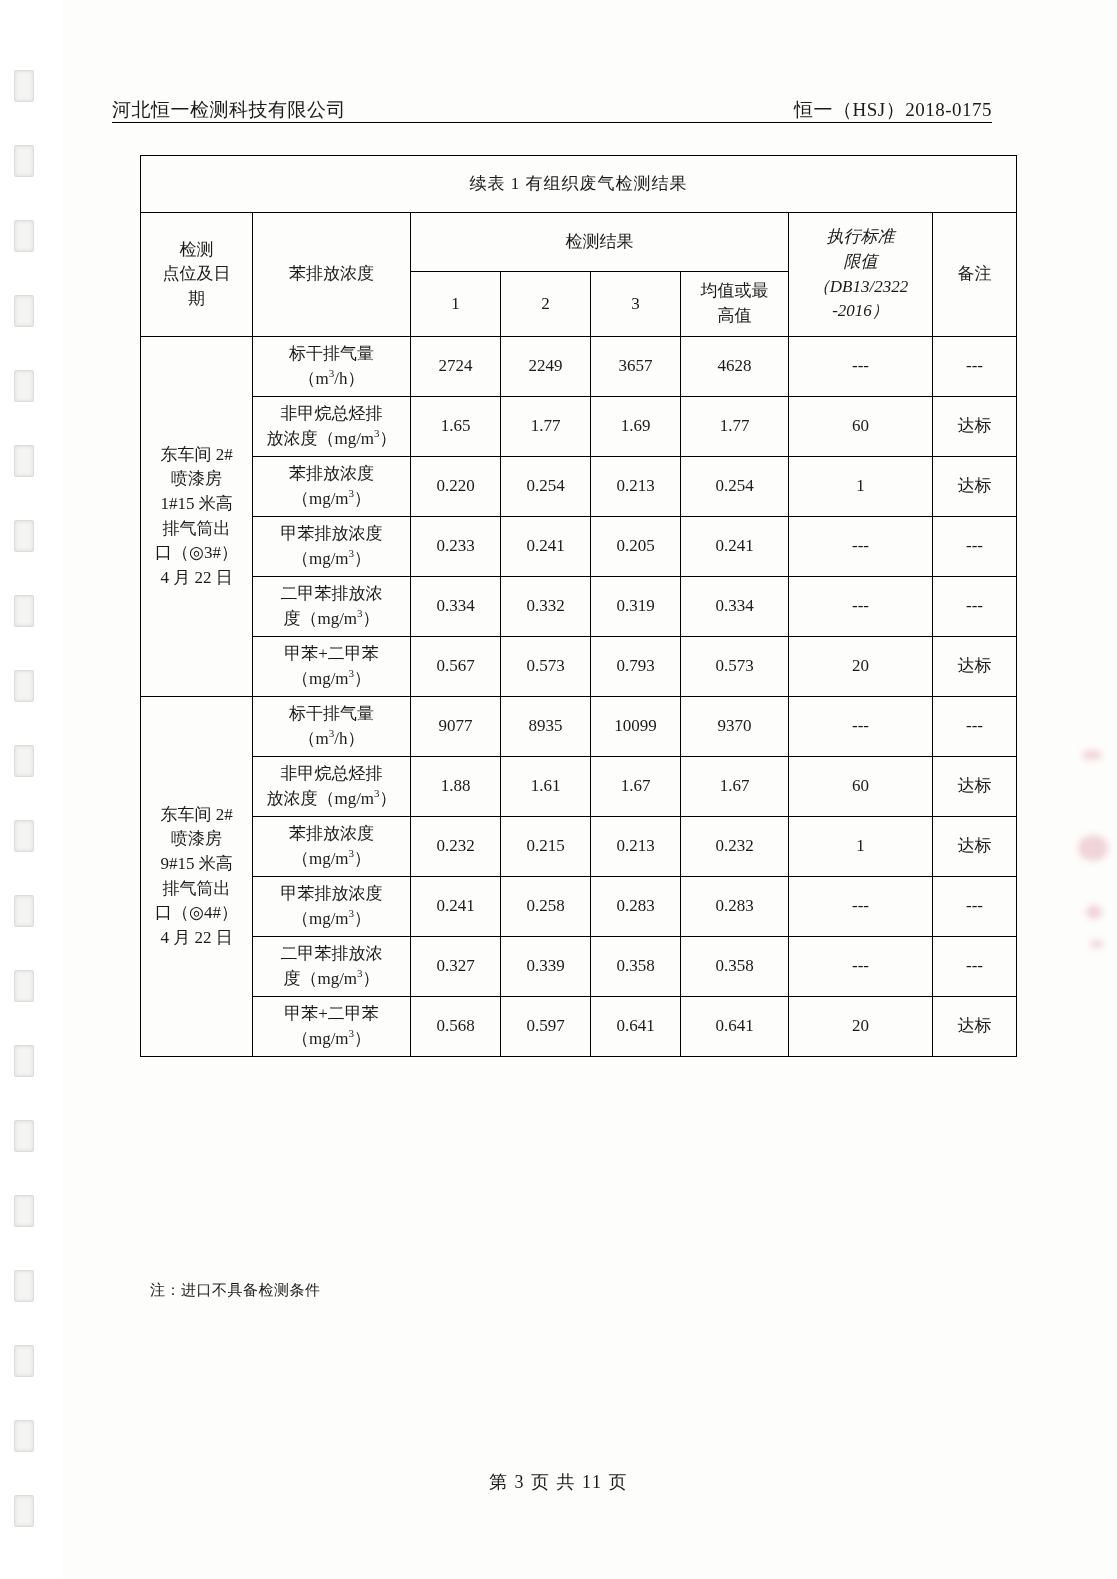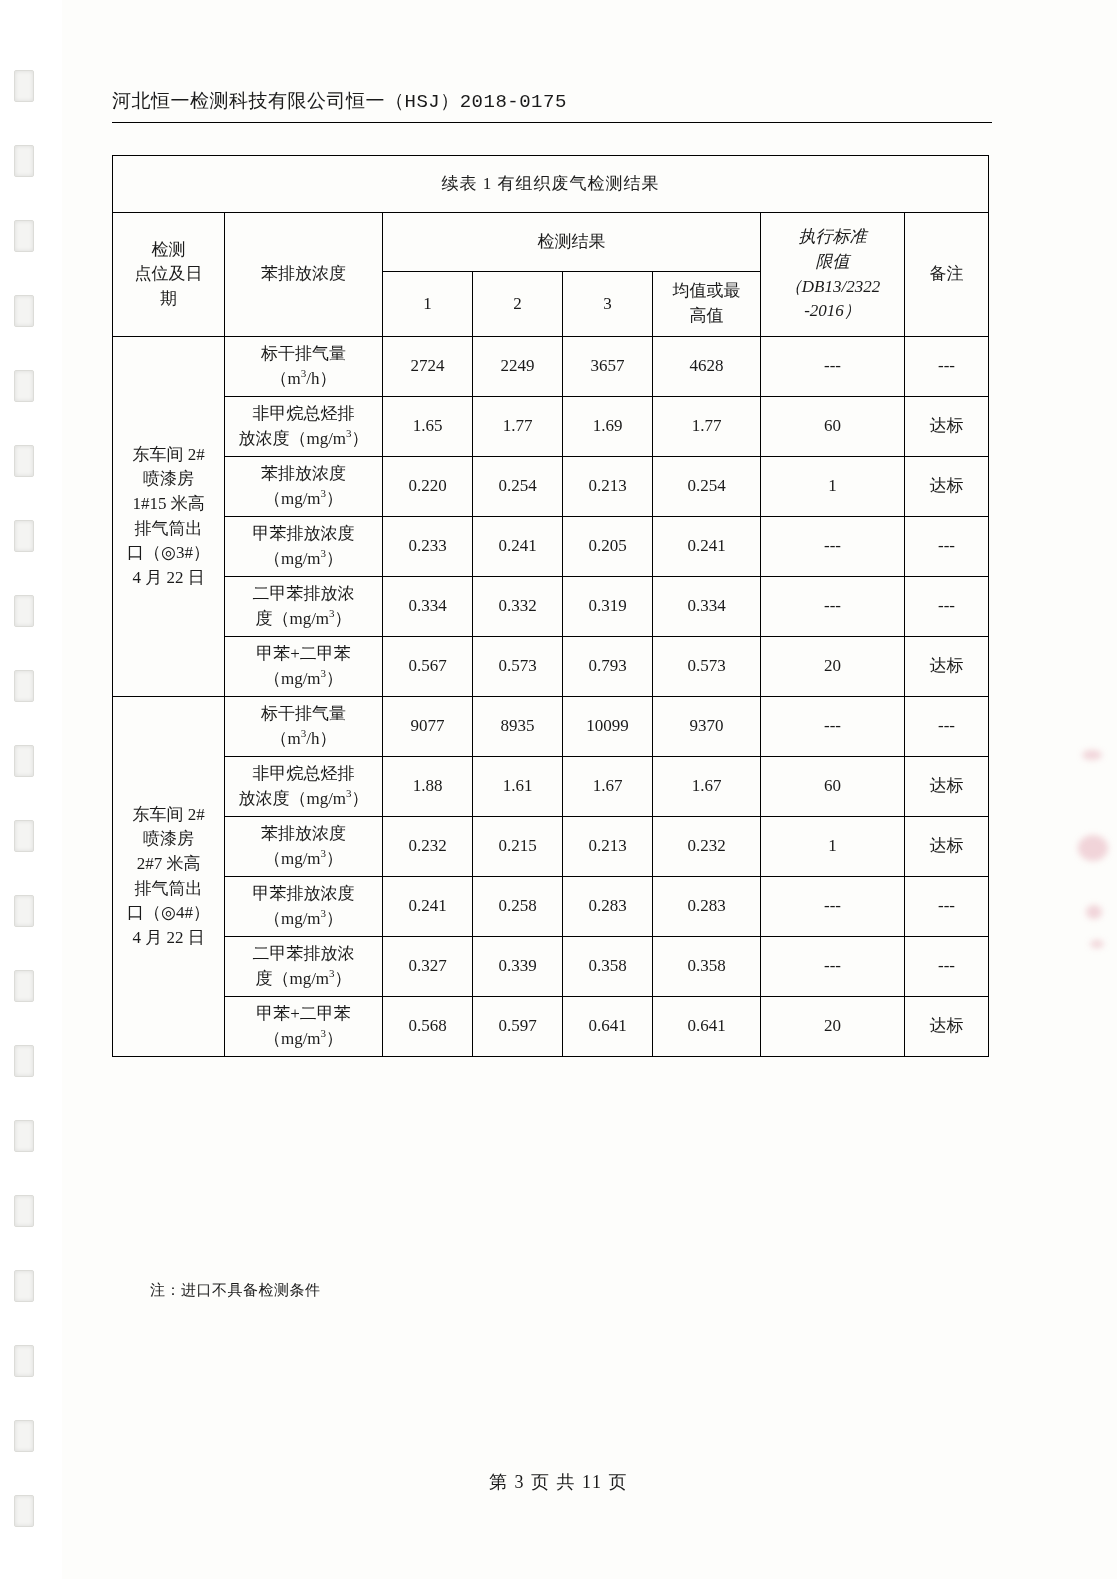--- a/index.html
+++ b/index.html
@@ -46,49 +46,51 @@
     position: absolute;
     background: rgba(215,120,140,0.30);
     border-radius: 50%;
     filter: blur(3px);
   }
 
   
   .doc-header {
     position: absolute;
     left: 112px;
-    top: 88px;
+    top: 97px;
     width: 880px;
     display: flex;
+    justify-content: space-between;
     align-items: baseline;
     font-size: 19px;
     letter-spacing: 0.5px;
   }
   .doc-header .company { font-family: "Liberation Serif", serif; }
-  .doc-header .report-no { font-family: Liberation Mono, monospace; }
+  .doc-header .report-no { font-family: Liberation Serif, serif; }
   .header-rule {
     position: absolute;
     left: 112px;
     top: 122px;
     width: 880px;
     height: 1px;
     background: #000;
   }
 
   
   .table-wrap {
     position: absolute;
     left: 112px;
     top: 155px;
     width: 876px;
   }
   table.report {
     border-collapse: collapse;
     width: 100%;
     table-layout: fixed;
+    margin-left: 28px;
   }
   table.report td, table.report th {
     border: 1px solid #000;
     text-align: center;
     vertical-align: middle;
     font-weight: normal;
     font-size: 17px;
     padding: 3px 2px;
     line-height: 1.45;
   }
@@ -301,21 +303,21 @@
           <td>0.793</td>
           <td>0.573</td>
           <td>20</td>
           <td>达标</td>
         </tr>
 
         <tr class="data-row">
           <td rowspan="6" class="point-cell">
             <div>东车间 2#</div>
             <div>喷漆房</div>
-            <div>2#7 米高</div>
+            <div>9#15 米高</div>
             <div>排气筒出</div>
             <div>口（◎4#）</div>
             <div>4 月 22 日</div>
           </td>
           <td class="item-cell">
             <div>标干排气量</div>
             <div>（m<sup>3</sup>/h）</div>
           </td>
           <td>9077</td>
           <td>8935</td>

